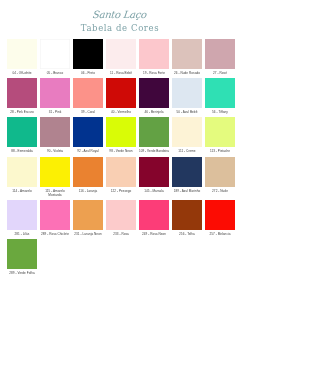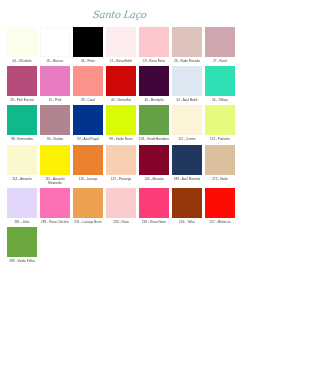--- a/index.html
+++ b/index.html
@@ -84,20 +84,21 @@
     word-wrap: break-word;
   }
 </style>
 </head>
 <body>
 
 <div id="page">
 
   <div id="header">
     <div id="brand-logo">Santo Laço</div>
+    <div id="chart-title">Tabela de Cores</div>
   </div>
 
   <div id="swatch-grid">
       <div class="swatch-row">
         <div class="swatch-cell">
           <span class="swatch-chip" style="background: rgb(253, 253, 235);"></span>
           <div class="swatch-label">04 - Off-white</div>
         </div>
         <div class="swatch-cell">
           <span class="swatch-chip" style="background: rgb(255, 255, 255); box-shadow: rgb(242, 242, 242) 0px 0px 0px 0.5px inset;"></span>

